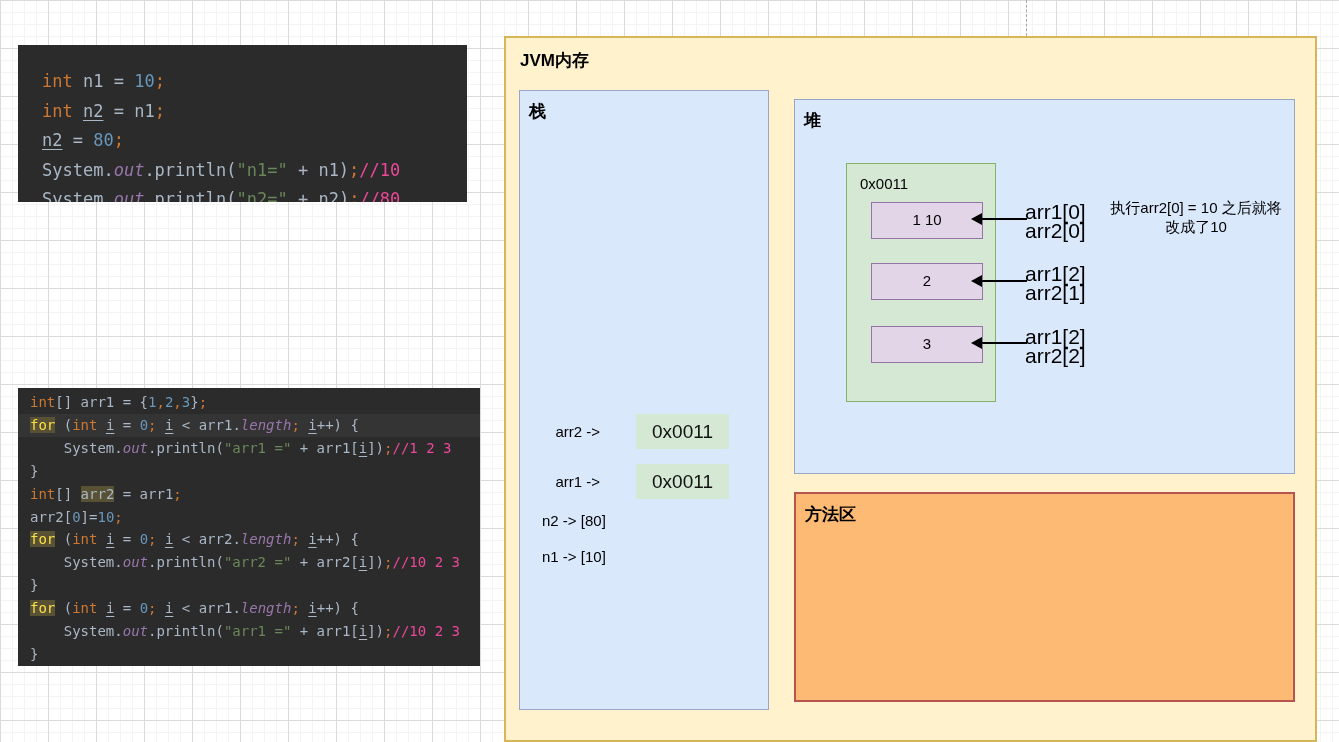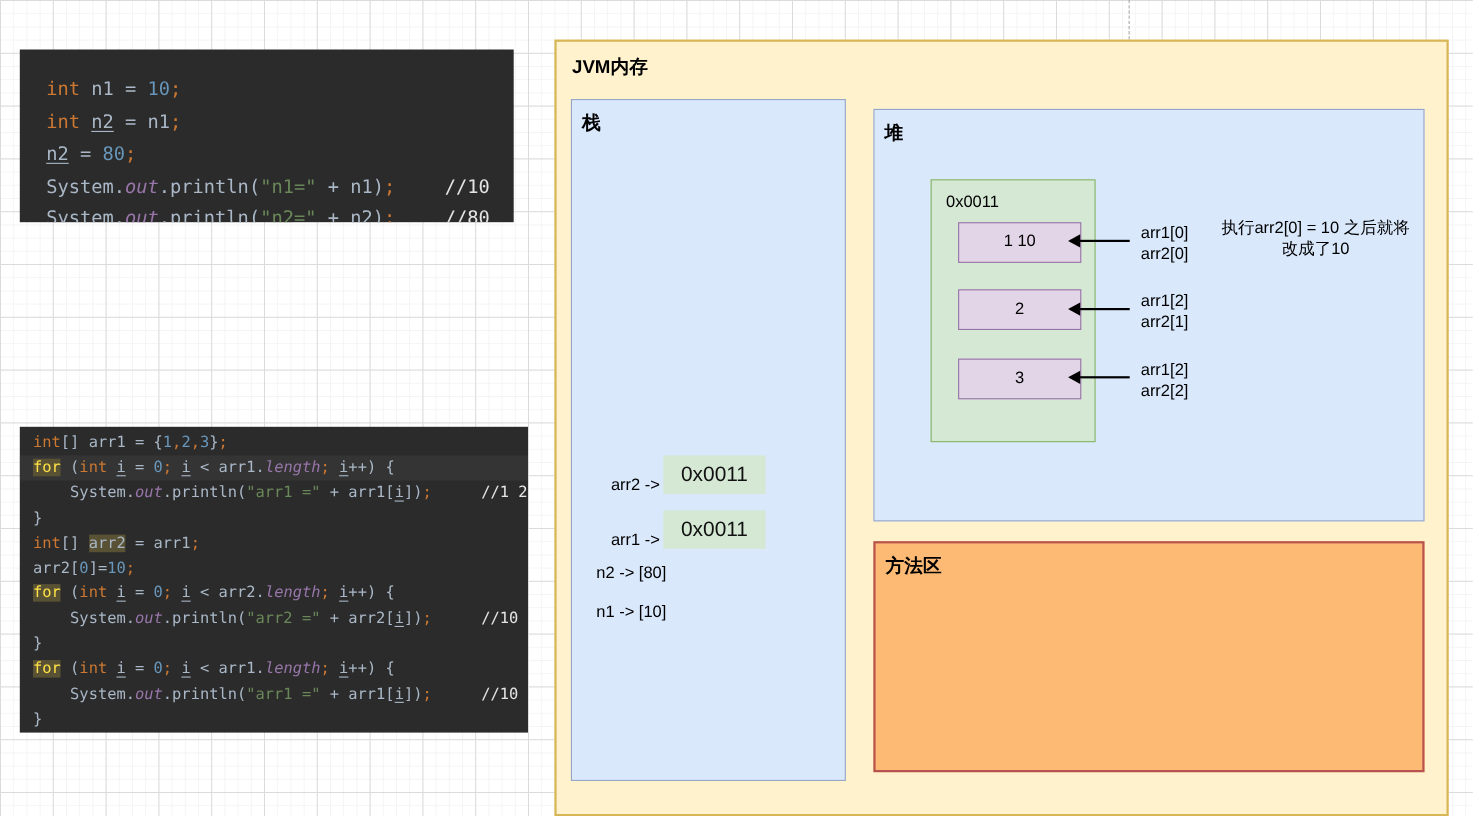--- a/index.html
+++ b/index.html
@@ -25,37 +25,37 @@
     font-family:"DejaVu Sans Mono","Liberation Mono",monospace;
     white-space:pre; overflow:hidden;
   }
   .code .cl { padding-left:var(--pl); }
   .code .cl.cur { background:#343434; }
   #code1 { left:18px; top:45px; width:449px; height:157px; font-size:17px; line-height:29.5px; padding-top:22px; --pl:24px; }
   #code2 { left:18px; top:388px; width:462px; height:278px; font-size:14px; line-height:22.9px; padding-top:3px; --pl:12px; }
   .tk-kw  { color:#cc7832; }
   .tk-num { color:#6897bb; }
   .tk-str { color:#6a8759; }
-  .tk-com { color:#e5e5e5;margin-left:45px; }
+  .tk-com { color:#ec4899; }
   .tk-fld { color:#9876aa; font-style:italic; }
   .tk-pln { color:#a9b7c6; }
   .tk-und { color:#a9b7c6; text-decoration:underline; text-underline-offset:2.5px; text-decoration-thickness:1px; }
   .tk-kwh { color:#fde047; background:#585134; }
   .tk-vrh { color:#a9b7c6; background:#585134; }
 
   
   .jvm-box { position:absolute; left:504px; top:36px; width:813px; height:706px;
              background:#fff2cc; border:2px solid #d6b656; }
   .jvm-title { position:absolute; left:14px; top:11px; font-size:17px; font-weight:bold; color:#000; }
 
   .stack-box { position:absolute; left:13px; top:52px; width:250px; height:620px;
                background:#dae8fc; border:1.5px solid #97a6c6; }
   .region-label { position:absolute; left:9px; top:9px; font-size:17px; font-weight:bold; color:#000; }
 
-  .ref-row { position:absolute; left:0; display:flex; align-items:flex-end; height:35px; }
+  .ref-row { position:absolute; left:0; display:flex; align-items:center; height:35px;gap:33px; }
   .ref-label { display:inline-block; width:80px; text-align:right; font-size:15px; color:#000; margin-right:3px; }
   .ref-value { display:inline-block; width:93px; height:35px; line-height:35px; text-align:center;
                background:#d5e8d4; font-size:19px; color:#111; }
   .ref-plain { position:absolute; left:22px; font-size:15px; color:#000; }
 
   .heap-box { position:absolute; left:288px; top:61px; width:501px; height:375px;
               background:#dae8fc; border:1.5px solid #97a6c6; }
 
   .array-object { position:absolute; left:51px; top:63px; width:150px; height:239px;
                   background:#d5e8d4; border:1.5px solid #82b366; }
@@ -63,21 +63,21 @@
   .array-cell { position:absolute; left:24px; width:112px; height:37px; background:#e1d5e7;
                 border:1.5px solid #9673a6; text-align:center; line-height:34px; font-size:15px; color:#000; }
   .cell-0 { top:38px; } .cell-1 { top:99px; } .cell-2 { top:162px; }
 
   .arrow { position:absolute; left:178px; width:54px; height:2px; background:#000; }
   .arrow::before { content:""; position:absolute; left:-2px; top:-5px; width:0; height:0;
                    border-top:6px solid transparent; border-bottom:6px solid transparent;
                    border-right:11px solid #000; }
   .arrow-0 { top:118px; } .arrow-1 { top:180px; } .arrow-2 { top:242px; }
 
-  .cell-labels { position:absolute; left:242px; font-size:15px; line-height:19px; color:#000; }
+  .cell-labels { position:absolute; left:230px; font-size:21px; line-height:19px; color:#000; }
   .labels-0 { top:102px; } .labels-1 { top:164px; } .labels-2 { top:227px; }
 
   .annotation { position:absolute; left:286px; top:99px; width:230px; text-align:center;
                 font-size:15px; line-height:18.5px; color:#000; }
 
   .method-box { position:absolute; left:288px; top:454px; width:501px; height:210px;
                 background:#fdba74; border:2px solid #b85450; }
 </style>
 </head>
 <body>

